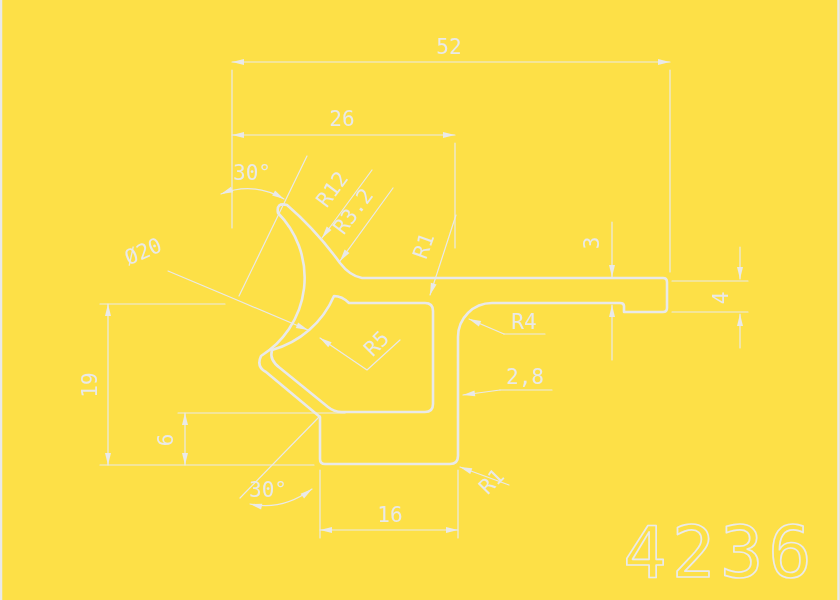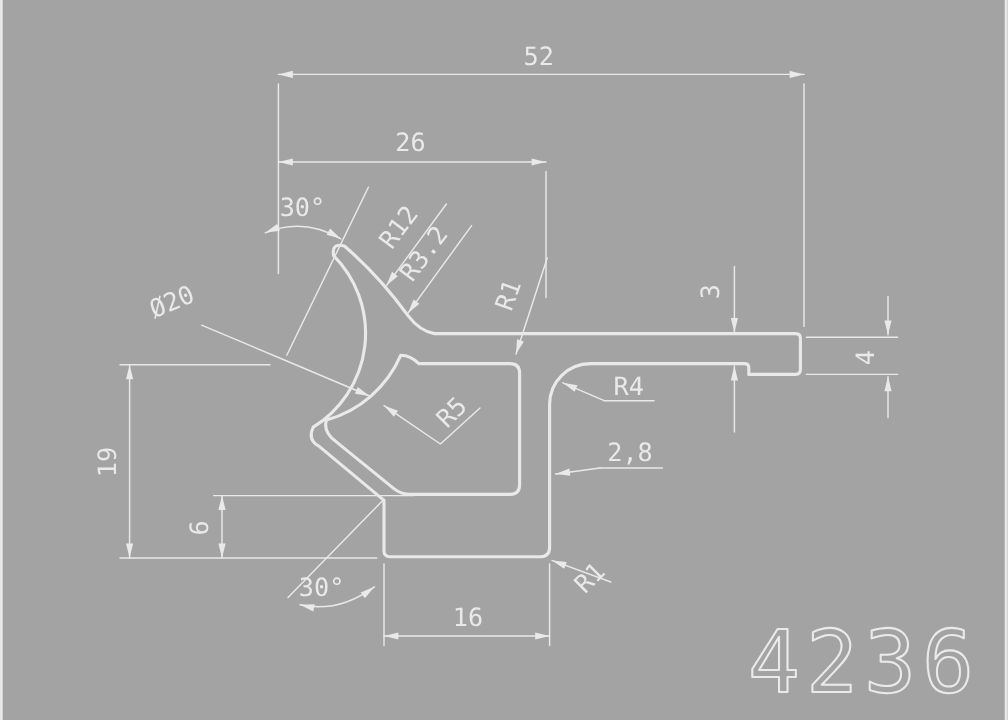--- a/index.html
+++ b/index.html
@@ -1,19 +1,19 @@
 <!DOCTYPE html>
 <html><head>
 <meta charset="utf-8">
 <style>
   html,body{margin:0;padding:0;background:#15181c;}
   .canvas{
     position:relative;
     width:840px;height:600px;
-    background:#a3a3a3;
+    background:#fde047;
     overflow:hidden;
     font-family:"DejaVu Sans Mono", monospace;
   }
   svg{display:block;}
   .dim-text{
     font-family:"DejaVu Sans Mono", monospace;
     font-size:21px;
     fill:#e9e9e9;
     stroke:none;
   }

